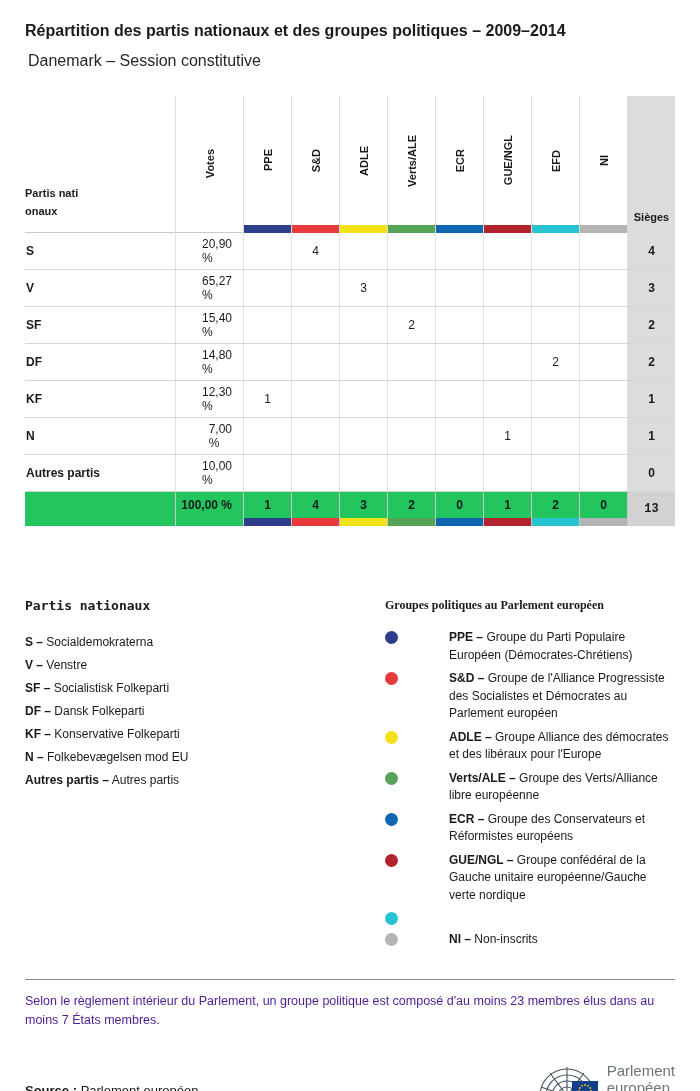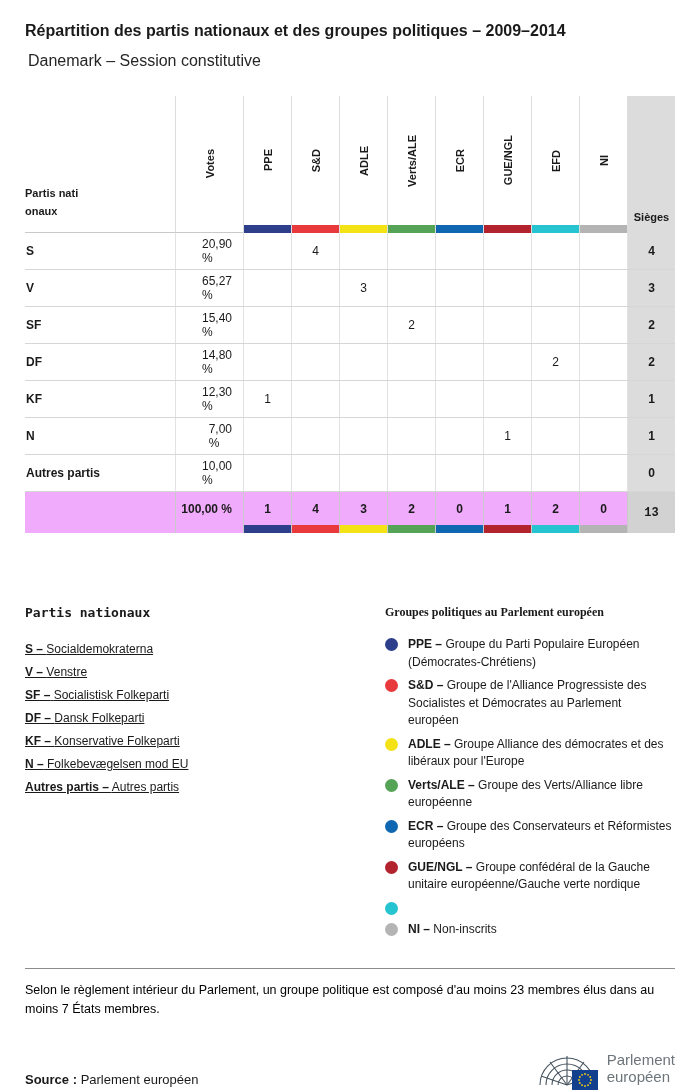--- a/index.html
+++ b/index.html
@@ -27,46 +27,46 @@
   .h-sieges .h-sieges-label{font-weight:bold;font-size:11px;padding-bottom:10px;}
 
   .brow{height:36px;border-bottom:1px solid #d6d6d6;}
   .brow > .cell{border-left:1px solid #e2e2e2;display:flex;align-items:center;font-size:12px;}
   .brow > .cell:first-child{border-left:none;}
   .c-party{font-weight:bold;padding-left:1px;}
   .c-votes{justify-content:flex-end;padding-right:11px;padding-left:47px;}
   .c-seat{justify-content:center;}
   .c-sieges{justify-content:center;font-weight:bold;background:#dcdcdc;}
 
-  .trow{height:41px;background:#f0abfc;}
+  .trow{height:34px;background:#22c55e;}
   .trow > .cell{position:relative;border-left:1px solid #c8c8c8;display:flex;align-items:center;font-size:12px;font-weight:bold;}
   .trow > .cell:first-child{border-left:none;}
   .t-votes{justify-content:flex-end;padding-right:11px;padding-bottom:8px;}
   .t-seat{justify-content:center;padding-bottom:8px;}
   .t-seat .bar{position:absolute;bottom:0;left:0;right:0;height:8px;}
   .t-sieges{justify-content:center;background:#d2d2d2;font-family:Liberation Mono, monospace;}
 
   
   .legends{display:flex;margin-top:72px;}
   .legend-left{width:360px;}
   .ll-title{font-family:"DejaVu Sans Mono",monospace;font-weight:bold;font-size:13px;}
   .ll-items{margin-top:22px;}
-  .ll-item{font-size:12px;margin-bottom:9px;text-decoration:underline;}
+  .ll-item{font-size:12px;margin-bottom:9px;}
   .ll-abbr{font-weight:bold;}
   .legend-right{width:290px;}
   .rl-title{font-weight:bold;font-size:12px;font-family:Liberation Serif, serif;}
   .rl-items{margin-top:16px;}
-  .rl-item{display:flex;margin-bottom:6px;}
+  .rl-item{display:flex;margin-bottom:6px;gap:41px;}
   .dot{width:13px;height:13px;border-radius:50%;flex:0 0 13px;margin-top:2px;margin-right:10px;}
   .rl-text{font-size:12px;line-height:17.5px;}
   .rl-abbr{font-weight:bold;}
 
   
   .rule{border:none;border-top:1px solid #8c8c8c;margin:24px 0 0 0;height:0;}
-  .note{font-size:12.5px;margin-top:12px;line-height:19px;width:655px;color:#000000;}
+  .note{font-size:12.5px;margin-top:12px;line-height:19px;width:655px;color:#4c1d95;}
   .bottom{display:flex;justify-content:space-between;align-items:flex-end;margin-top:26px;}
   .source{font-size:13px;padding-bottom:4px;}
   .src-label{font-weight:bold;}
   .logo{display:flex;align-items:center;gap:9px;}
   .logo-text{color:#6d757a;font-size:15px;line-height:17px;font-weight:400;}
 </style>
 </head>
 <body>
 
 <div class="page">

